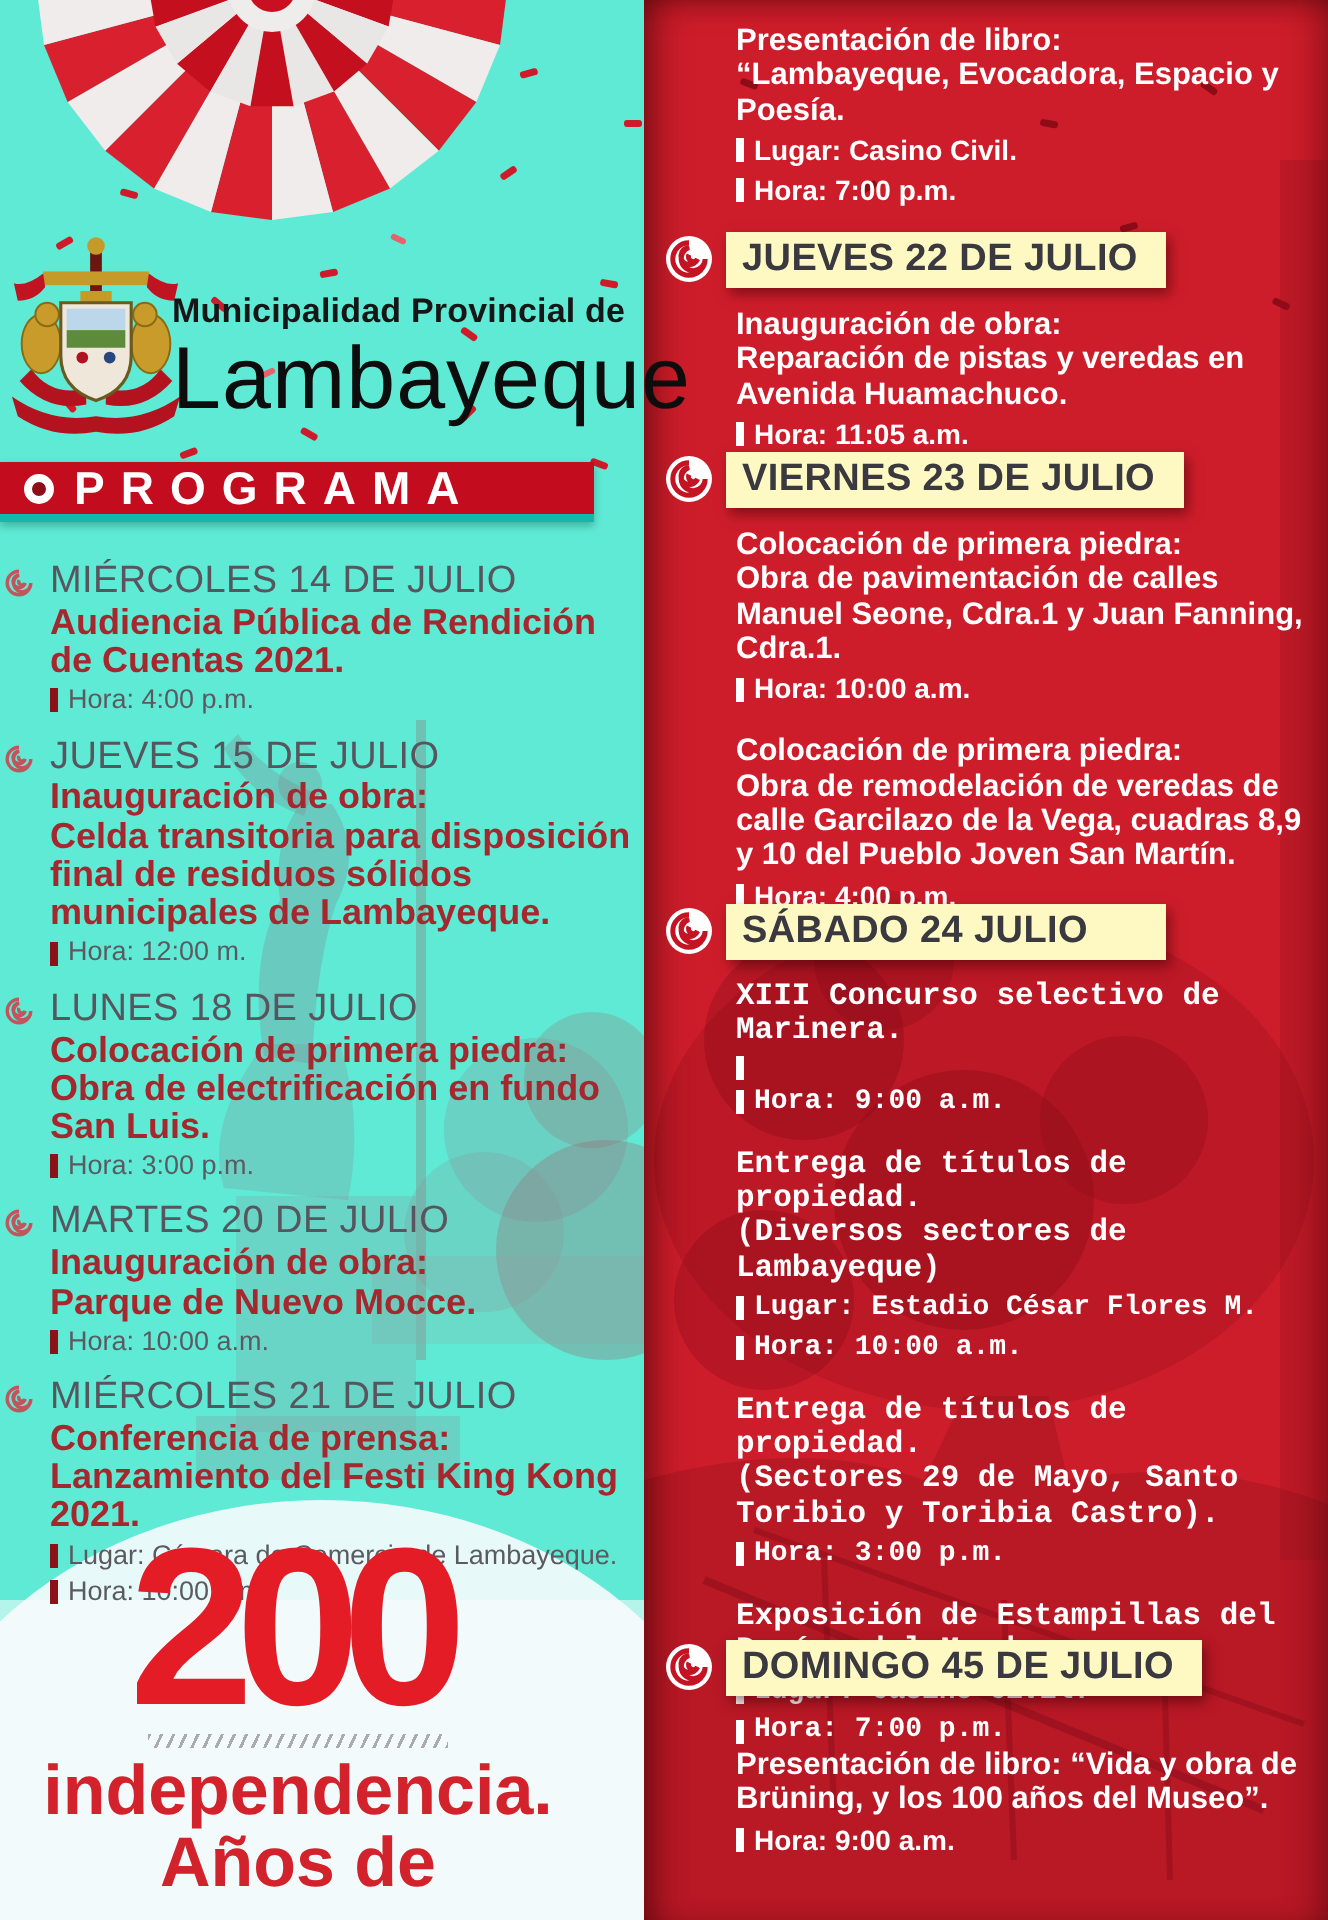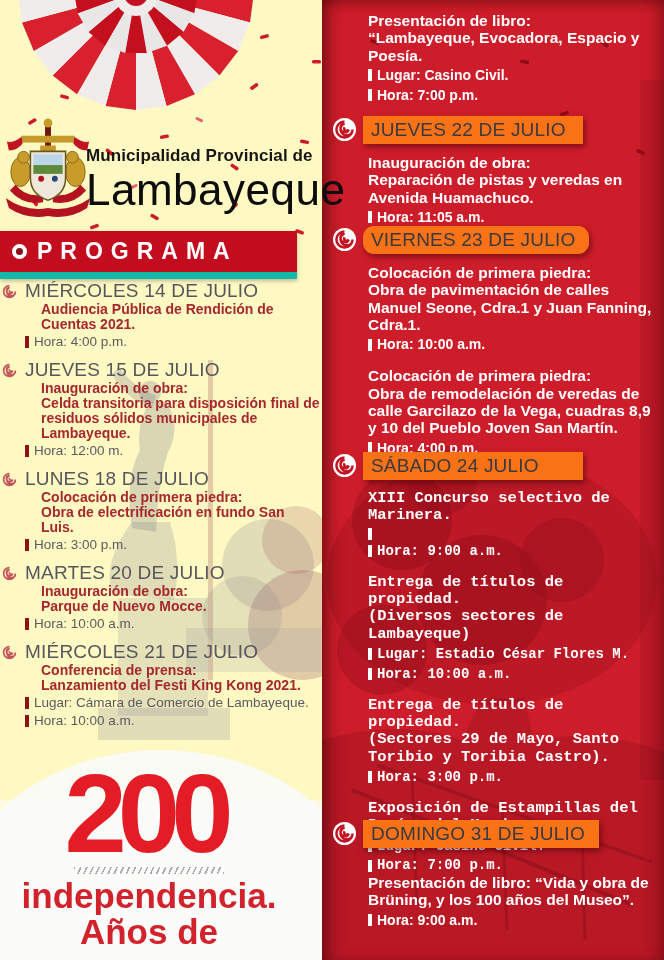--- a/index.html
+++ b/index.html
@@ -1,45 +1,45 @@
 <!DOCTYPE html>
 <html><head>
 <meta charset="utf-8">
 <style>
   html,body { margin:0; padding:0; background:#888; }
   .page {
     position:relative; width:664px; height:960px; overflow:hidden;
     font-family:"Liberation Sans", sans-serif; background:#f0eff1;
   }
   
-  .left-col { position:absolute; top:0; left:0; width:322px; height:960px; background:#fef9c3; }
+  .left-col { position:absolute; top:0; left:0; width:322px; height:960px; background:#5eead4; }
   .bg-statue { position:absolute; top:330px; left:0; width:322px; height:630px; pointer-events:none; }
   .confetti { position:absolute; top:0; left:0; width:664px; height:280px; pointer-events:none; z-index:3; }
   .rosette { position:absolute; top:0; left:18px; width:236px; height:126px; z-index:2; }
 
   .org { position:absolute; top:116px; left:4px; display:flex; align-items:flex-start; z-index:4; }
   .coat { width:88px; height:104px; flex:none; }
   .org-text { margin-left:-6px; padding-top:30px; }
   .org-line1 { font-size:17px; font-weight:bold; color:#161616; letter-spacing:0.1px; }
   .org-line2 { font-size:44px; font-weight:normal; color:#0d0d0d; letter-spacing:0.5px; margin-top:-1px; }
 
   .program-bar {
-    position:absolute; top:231px; left:0; width:297px; height:48px; z-index:4;
-    background:#c30d1e; border-bottom:7px solid #14b8a6; box-sizing:border-box;
+    position:absolute; top:231px; left:0; width:297px; height:30px; z-index:4;
+    background:#c30d1e; border-bottom:4px solid #14b8a6; box-sizing:border-box;
     display:flex; align-items:center; box-shadow:0 2px 4px rgba(0,0,0,.25);text-align:center;
   }
   .ring-icon { width:15px; height:15px; border:4px solid #fff; border-radius:50%;
     background:#8e0d18; box-sizing:border-box; margin:0 10px 0 12px; flex:none; }
   .program-title { color:#fff; font-size:23px; font-weight:bold; letter-spacing:8px; white-space:nowrap; }
 
   .l-events { position:absolute; top:281px; left:2px; width:318px; z-index:4; }
   .l-event { position:relative; padding-left:23px; margin-bottom:10px; }
   .spiral-sm { position:absolute; left:0; top:3px; width:15px; height:15px; color:#c4545c; }
   .l-date { font-size:19px; color:#57565e; line-height:1.1; letter-spacing:0.2px; }
-  .l-desc { font-size:14px; font-weight:bold; color:#a6282f; line-height:1.07;margin-left:16px; }
+  .l-desc { font-size:18px; font-weight:bold; color:#a6282f; line-height:1.07; }
   .meta { font-size:13.5px; color:#5b5a61; line-height:1.2; margin-top:2px; display:flex; align-items:center; }
   .bl { width:4px; height:12px; background:#8c1119; margin-right:5px; flex:none; }
 
   .footer { position:absolute; top:768px; left:0; width:298px; text-align:center; z-index:4; }
   .big-number { font-size:112px; font-weight:bold; letter-spacing:-9px; line-height:0.82; color:#e31c25; margin-left:-9px; }
   .zigzag { width:150px; height:7px; margin:7px auto 4px;
     background:repeating-linear-gradient(115deg, #abaab1 0 1.5px, transparent 1.5px 5.5px); }
   .f-line { font-size:35px; font-weight:bold; line-height:1.02; color:#d2222b; }
 
   
@@ -48,22 +48,22 @@
     box-shadow: inset 14px 0 18px -10px rgba(45,0,4,.6), inset -14px 0 18px -10px rgba(45,0,4,.4),
                 inset 0 10px 14px -8px rgba(45,0,4,.35); }
   .bg-right { position:absolute; top:0; left:0; width:342px; height:960px; pointer-events:none; z-index:1; }
 
   .r-sec { position:absolute; left:46px; width:292px; color:#fff; z-index:4; }
   .r-event + .r-event { margin-top:14px; }
   .r-desc { font-size:15.5px; font-weight:bold; line-height:1.12; }
   .r-sec .meta { color:#fff; font-size:14px; font-weight:bold; margin-top:3px; }
   .r-sec .bl { background:#fff; }
 
-  .r-bar { position:absolute; left:41px; height:26px; background:#f97316; color:#3a393f; z-index:4;
-    font-size:19px; font-weight:normal; line-height:26px; padding:1px 14px 1px 8px; min-width:198px;
+  .r-bar { position:absolute; left:41px; height:26px; background:#fef9c3; color:#3a393f; z-index:4;
+    font-size:19px; font-weight:bold; line-height:26px; padding:1px 14px 1px 8px; min-width:198px;
     box-shadow:2px 3px 6px rgba(50,0,5,.5); white-space:nowrap; letter-spacing:0.2px; }
   .spiral-lg { position:absolute; left:-31px; top:1px; width:25px; height:25px; }
 </style>
 </head>
 <body>
 
 <div class="page">
 
   <div class="left-col">
 
@@ -268,21 +268,21 @@
       <div class="r-event">
         <div class="r-desc">Inauguración de obra:</div>
         <div class="r-desc">Reparación de pistas y veredas en Avenida Huamachuco.</div>
         <div class="meta">
             <span class="bl"></span>
             <span>Hora: 11:05 a.m.</span>
           </div>
       </div>
     </div>
 
-    <div class="r-bar" style="top:226px;border-radius:11px;">
+    <div class="r-bar" style="top:226px;">
       <svg class="spiral-lg" viewBox="0 0 25 25">
         <circle cx="12.5" cy="12.5" r="11.5" fill="#ffffff"></circle>
         <path d="M 12.5 4.4 A 8.1 8.1 0 1 0 20.6 12.5 A 6 6 0 1 1 12.5 6.7 A 4.3 4.3 0 1 0 16.8 12.5 A 2.3 2.3 0 1 1 12.5 10.3" fill="none" stroke="#c41323" stroke-width="2.5"></path>
       </svg>
       <span>VIERNES 23 DE JULIO</span>
     </div>
     <div class="r-sec" style="top:264px;">
       <div class="r-event">
         <div class="r-desc">Colocación de primera piedra:</div>
         <div class="r-desc">Obra de pavimentación de calles Manuel Seone, Cdra.1 y Juan Fanning, Cdra.1.</div>
@@ -350,21 +350,21 @@
             <span>Hora:  7:00 p.m.</span>
           </div>
       </div>
     </div>
 
     <div class="r-bar" style="top:820px;">
       <svg class="spiral-lg" viewBox="0 0 25 25">
         <circle cx="12.5" cy="12.5" r="11.5" fill="#ffffff"></circle>
         <path d="M 12.5 4.4 A 8.1 8.1 0 1 0 20.6 12.5 A 6 6 0 1 1 12.5 6.7 A 4.3 4.3 0 1 0 16.8 12.5 A 2.3 2.3 0 1 1 12.5 10.3" fill="none" stroke="#c41323" stroke-width="2.5"></path>
       </svg>
-      <span>DOMINGO 31 DE JULIO</span>
+      <span>DOMINGO 45 DE JULIO</span>
     </div>
     <div class="r-sec" style="top:858px;margin-top:16px;">
       <div class="r-event">
         <div class="r-desc">Presentación de libro: “Vida y obra de Brüning, y los 100 años del Museo”.</div>
         <div class="meta">
             <span class="bl"></span>
             <span>Hora: 9:00 a.m.</span>
           </div>
       </div>
     </div>

